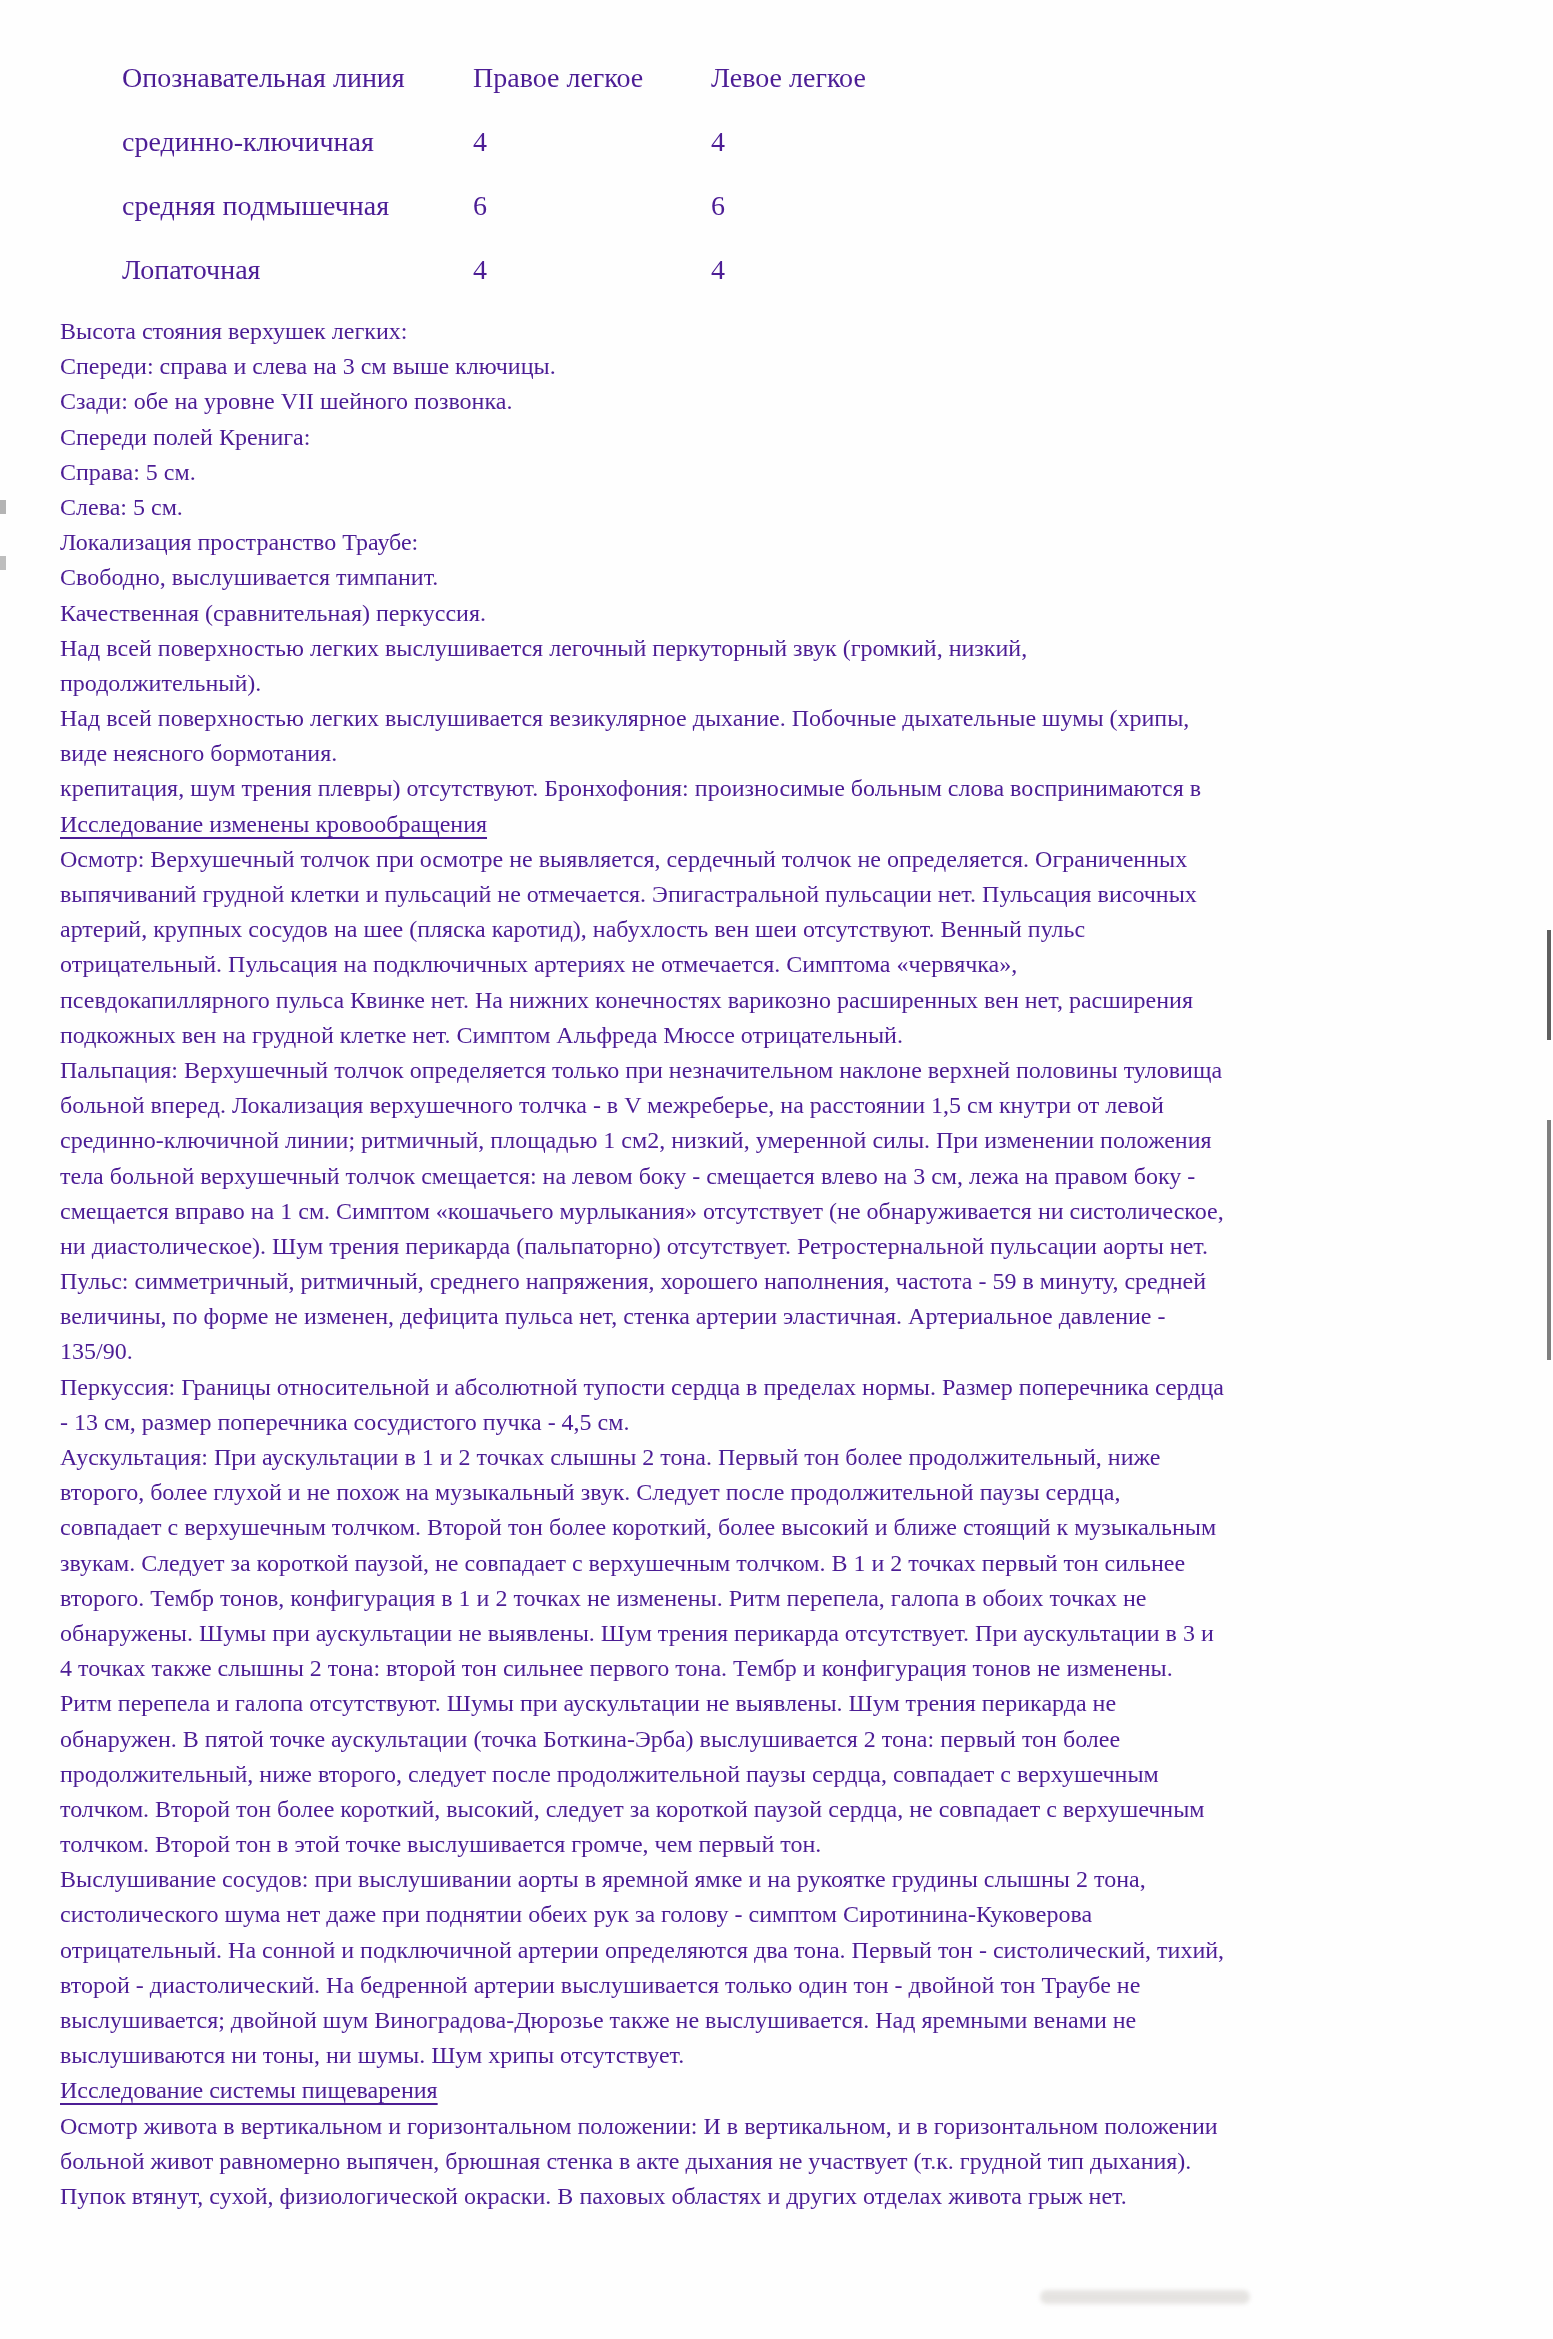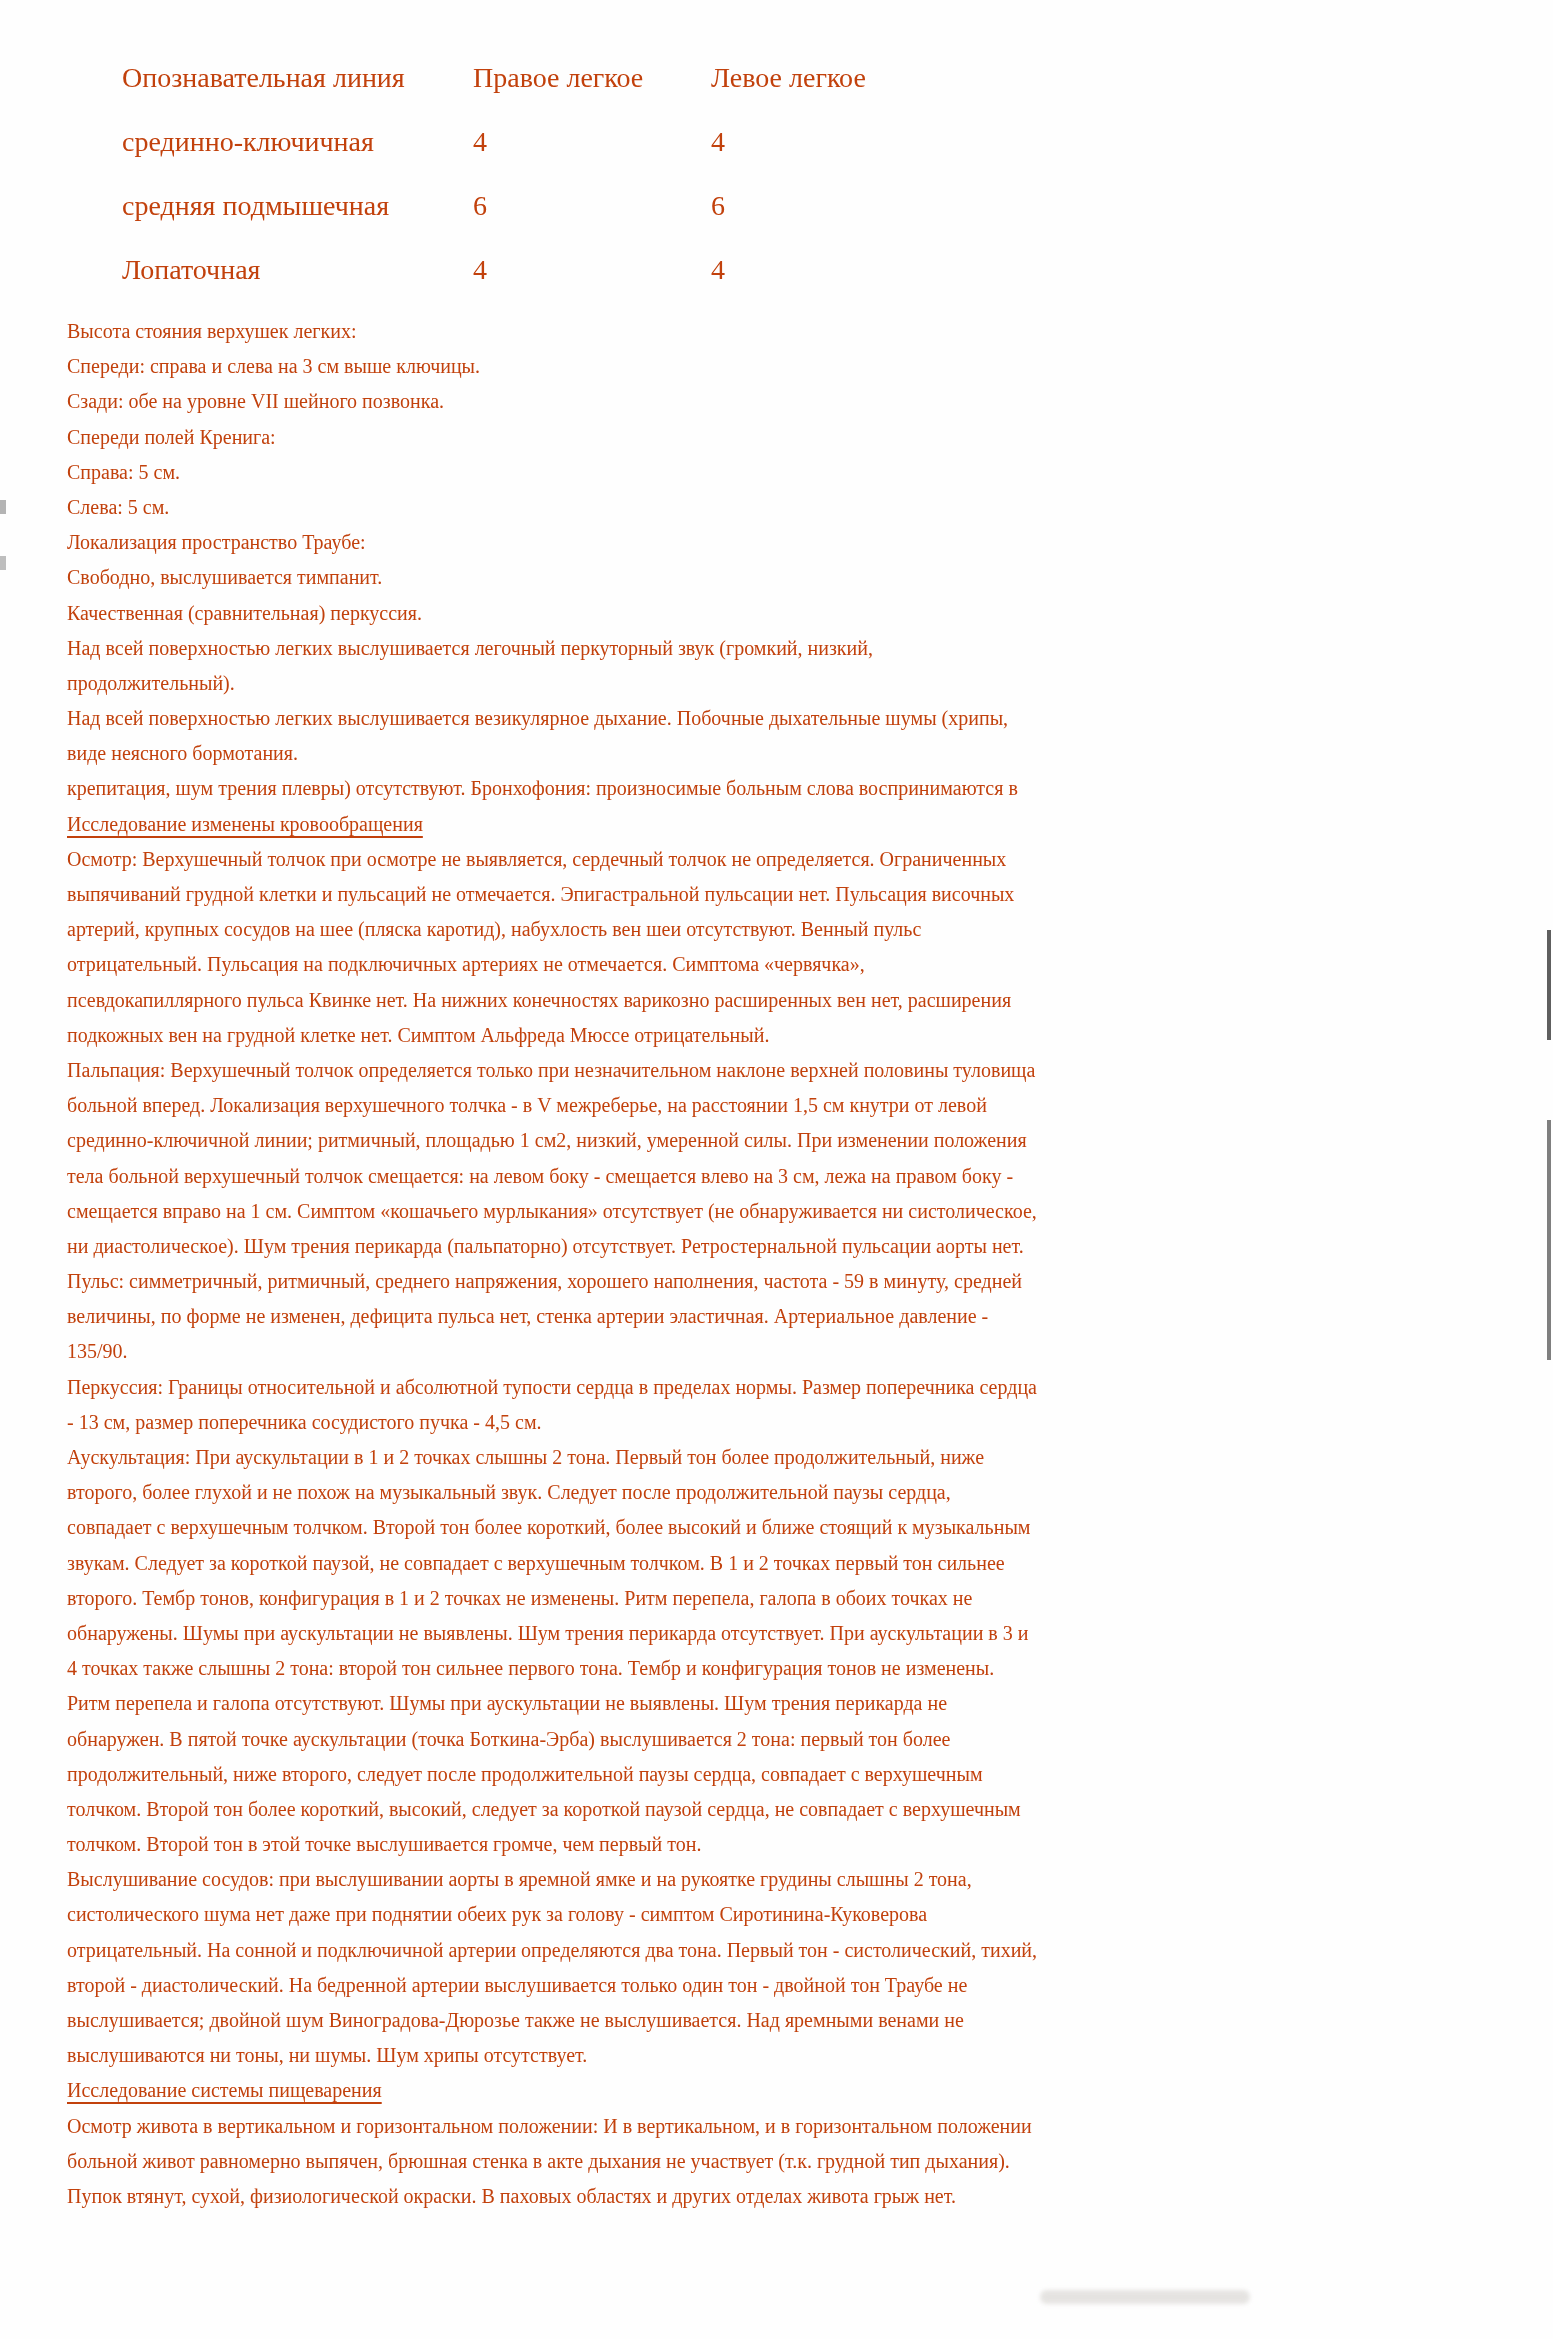--- a/index.html
+++ b/index.html
@@ -7,43 +7,43 @@
     padding: 0;
     background: #ffffff;
   }
   .page {
     position: relative;
     width: 1553px;
     height: 2339px;
     background: #fefefe;
     overflow: hidden;
     font-family: "Liberation Serif", "DejaVu Serif", serif;
-    color: #c2410c;
+    color: #4c1d95;
   }
   
   .lung-table {
     position: absolute;
     left: 122px;
     top: 62px;
     display: grid;
     grid-template-columns: 351px 238px auto;
     grid-auto-rows: 64px;
     font-size: 28px;
     line-height: 32px;
     white-space: nowrap;
   }
   .lung-table .cell {
     align-self: start;
   }
   
   .doc-lines {
     position: absolute;
-    left: 67px;
+    left: 60px;
     top: 314px;
-    font-size: 20px;
+    font-size: 24px;
     line-height: 35.2px;
     white-space: nowrap;
   }
   .doc-lines .line {
     height: 35.2px;
   }
   .doc-lines .line.heading {
     text-decoration: underline;
     text-decoration-thickness: 2px;
     text-underline-offset: 5px;

